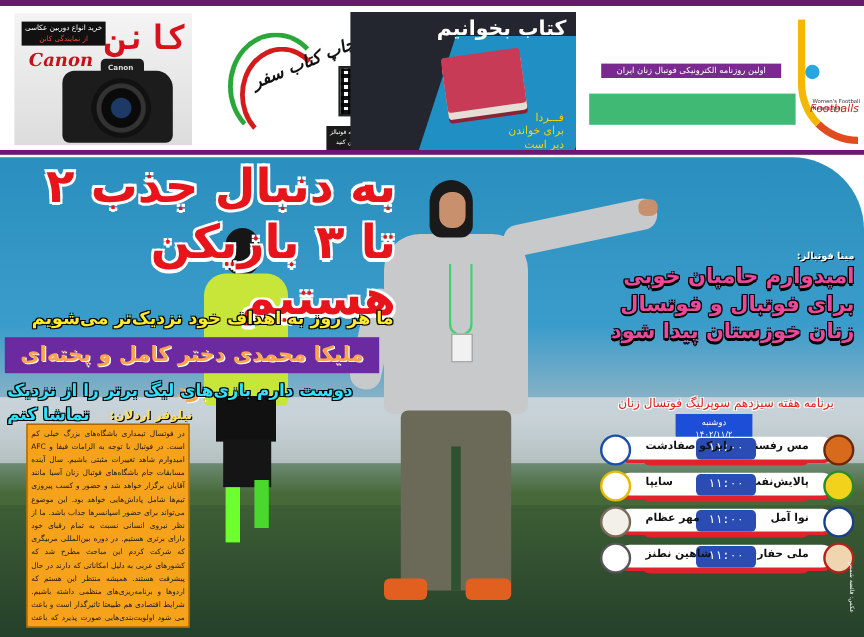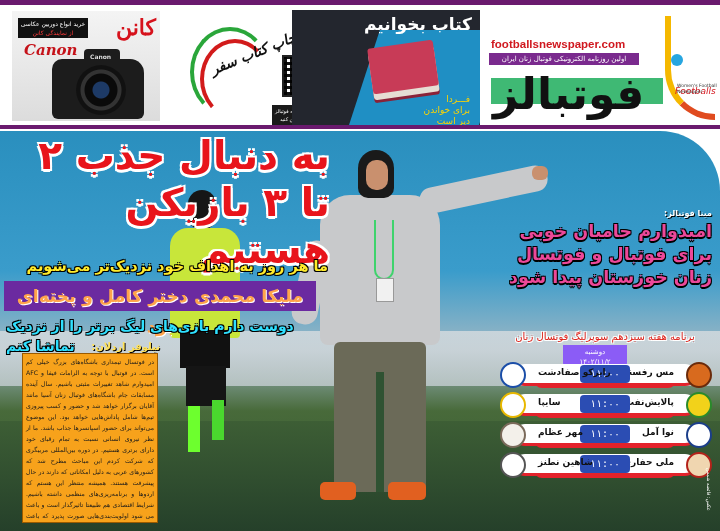--- a/index.html
+++ b/index.html
@@ -4,21 +4,21 @@
 <style>
   *{box-sizing:border-box;margin:0;padding:0}
   html,body{width:720px;height:531px;overflow:hidden;background:#fff}
   body{font-family:"DejaVu Sans",sans-serif;position:relative}
   .topbar{position:absolute;left:0;top:0;width:720px;height:5px;background:#6a1a6e}
   .midbar{position:absolute;left:0;top:125px;width:720px;height:4px;background:#6a1a6e}
   .header{position:absolute;left:0;top:5px;width:720px;height:120px;background:#fff}
 
   
   .ad-canon{position:absolute;left:12px;top:6px;width:148px;height:110px;background:linear-gradient(#f4f4f4,#dcdcdc);overflow:hidden}
-  .ad-canon .logo-fa{position:absolute;right:4px;top:4px;color:#d6121c;font-weight:bold;font-size:22px;font-family:Liberation Serif, serif}
+  .ad-canon .logo-fa{position:absolute;right:4px;top:4px;color:#d6121c;font-weight:bold;font-size:28px;font-family:Liberation Mono, monospace}
   .ad-canon .tag{position:absolute;left:6px;top:7px;width:70px;height:20px;background:#111;color:#fff;font-size:6px;line-height:9px;text-align:center;padding-top:1px}
   .ad-canon .tag span{color:#ff3a3a;display:block}
   .ad-canon .canon-en{position:absolute;left:12px;top:30px;color:#c51219;font-weight:bold;font-size:15px;font-family:"DejaVu Serif",serif;font-style:italic}
   .camera{position:absolute;left:40px;top:48px;width:92px;height:60px;background:#1c1c1c;border-radius:10px 14px 6px 6px}
   .camera .hump{position:absolute;left:32px;top:-10px;width:36px;height:14px;background:#1c1c1c;border-radius:4px 4px 0 0}
   .camera .brand{position:absolute;left:38px;top:-6px;color:#ddd;font-size:6px;font-weight:bold}
   .camera .lens{position:absolute;left:24px;top:6px;width:50px;height:50px;border-radius:50%;background:radial-gradient(circle,#1d3a66 0 8px,#0a0a0a 9px 16px,#333 17px 20px,#111 21px)}
 
   
   .ad-book{position:absolute;left:292px;top:5px;width:188px;height:118px;background:#23262e;overflow:hidden}
@@ -34,21 +34,21 @@
   .calli{position:absolute;left:180px;top:12px;width:100px;height:100px}
   .calli .stroke{position:absolute;border-radius:50%;border:4px solid transparent}
   .calli .g{left:10px;top:10px;width:80px;height:90px;border-left-color:#2aa63a;border-top-color:#2aa63a}
   .calli .r{left:20px;top:22px;width:70px;height:80px;border-left-color:#d21b1b;border-top-color:#d21b1b}
   .calli .txt{position:absolute;left:28px;top:28px;font-size:14px;font-style:italic;font-weight:bold;color:#111;transform:rotate(-22deg);direction:rtl;white-space:nowrap}
 
   
   .mast{position:absolute;left:485px;top:5px;width:235px;height:120px}
   .mast .date{position:absolute;right:96px;top:6px;font-size:8px;color:#333;direction:rtl;text-align:right;line-height:11px}
   .mast .url{position:absolute;left:6px;top:28px;font-size:11.5px;font-weight:bold;color:#d0181f;font-family:"Liberation Sans",sans-serif}
-  .mast .slogan{position:absolute;left:4px;top:43px;width:150px;height:12px;background:#7a2a8e;color:#fff;font-size:7px;line-height:12px;text-align:center;direction:rtl}
+  .mast .slogan{position:absolute;left:16px;top:43px;width:150px;height:12px;background:#7a2a8e;color:#fff;font-size:7px;line-height:12px;text-align:center;direction:rtl}
   .mast .band{position:absolute;left:6px;top:68px;width:172px;height:26px;background:#3fb974}
   .mast .name{position:absolute;left:8px;top:56px;font-size:44px;font-weight:bold;color:#111;direction:rtl;letter-spacing:-2px;line-height:56px}
   .mast .swoosh{position:absolute;left:180px;top:6px;width:50px;height:104px;border-radius:0 0 0 50px;border-left:6px solid #f5b800;border-bottom:6px solid #e04b1f}
   .mast .ball{position:absolute;left:186px;top:44px;width:12px;height:12px;border-radius:50%;background:#27a6e0}
   .mast .brand-en{position:absolute;left:190px;top:76px;color:#d4181f;font-weight:normal;font-size:9px;font-style:italic}
   .mast .brand-sub{position:absolute;left:192px;top:73px;color:#333;font-size:4.5px;line-height:6px}
 
   
   .hero{position:absolute;left:0;top:131px;width:720px;height:400px;overflow:hidden;border-radius:0 60px 0 0;
         background:linear-gradient(180deg,#2a8fbe 0%,#3a9ccb 35%,#9fb8c4 55%,#486a3a 70%,#2f5232 100%)}
@@ -92,21 +92,21 @@
   .body-box{position:absolute;left:22px;top:353px;width:136px;height:170px;background:#f7a21b;border:1px solid #9a5a00;padding:2px 3px;
      color:#1a1a1a;font-size:6.2px;line-height:11px;text-align:justify;direction:rtl;overflow:hidden}
 
   
   .quote-author{position:absolute;left:600px;top:209px;width:112px;text-align:right;direction:rtl;color:#fff;font-size:8px;font-weight:bold;text-shadow:1px 1px 0 #000}
   .quote{position:absolute;left:500px;top:220px;width:212px;text-align:right;direction:rtl;color:#ec4899;font-weight:bold;font-size:17.5px;line-height:23px;
      text-shadow:1px 1px 0 #000,-1px -1px 0 #000,1px -1px 0 #000,-1px 1px 0 #000,0 2px 0 #000}
 
   .sched-title{position:absolute;left:492px;top:331px;width:226px;text-align:center;direction:rtl;color:#e0221a;font-weight:normal;font-size:10px;
      text-shadow:1px 1px 0 #fff,-1px -1px 0 #fff,1px -1px 0 #fff,-1px 1px 0 #fff}
-  .day-tab{position:absolute;left:563px;top:345px;width:64px;height:24px;background:#8b5cf6;border-radius:0 0 6px 6px;color:#fff;text-align:center;font-size:7px;line-height:10px;padding-top:2px}
+  .day-tab{position:absolute;left:563px;top:345px;width:64px;height:24px;background:#1d4ed8;border-radius:0 0 6px 6px;color:#fff;text-align:center;font-size:7px;line-height:10px;padding-top:2px}
   .match{position:absolute;left:500px;width:212px;height:26px}
   .match .pill{position:absolute;left:14px;top:2px;width:182px;height:22px;background:#fff;border-radius:11px;border-bottom:3px solid #e3222b}
   .match .red{position:absolute;left:34px;top:18px;width:142px;height:8px;background:#e3222b;border-radius:0 0 8px 8px}
   .match .home{position:absolute;right:38px;top:5px;font-size:9px;font-weight:bold;color:#111;direction:rtl}
   .match .away{position:absolute;left:38px;top:5px;font-size:9px;font-weight:bold;color:#111;direction:rtl}
   .match .time{position:absolute;left:80px;top:3px;width:50px;height:18px;background:#2b4db3;border-radius:4px;color:#fff;font-size:10px;line-height:18px;text-align:center;font-family:"DejaVu Sans Mono",monospace}
   .logo{position:absolute;top:0;width:26px;height:26px;border-radius:50%;background:#fff;border:2px solid #999;font-size:11px;text-align:center;line-height:22px}
   .logo.r{right:0}
   .logo.l{left:0}
   .photo-credit{position:absolute;left:706px;top:468px;color:#fff;font-size:5px;writing-mode:vertical-rl;direction:rtl}
@@ -149,24 +149,22 @@
     <div class="title">کتاب بخوانیم</div>
     <div class="book"></div>
     <div class="caption">
       <div>فـــردا</div>
       <div>برای خواندن</div>
       <div>دیر است</div>
     </div>
   </div>
 
   <div class="mast">
-    <div class="url">footballsnewspaper.com</div>
     <div class="slogan">اولین روزنامه الکترونیکی فوتبال زنان ایران</div>
     <div class="band"></div>
-    <div class="name">فوتبالز</div>
     <div class="swoosh"></div>
     <div class="ball"></div>
     <div class="brand-en">Footballs</div>
     <div class="brand-sub">Women's Football Newspaper</div>
   </div>
 </div>
 
 <div class="midbar"></div>
 
 <div class="hero">

